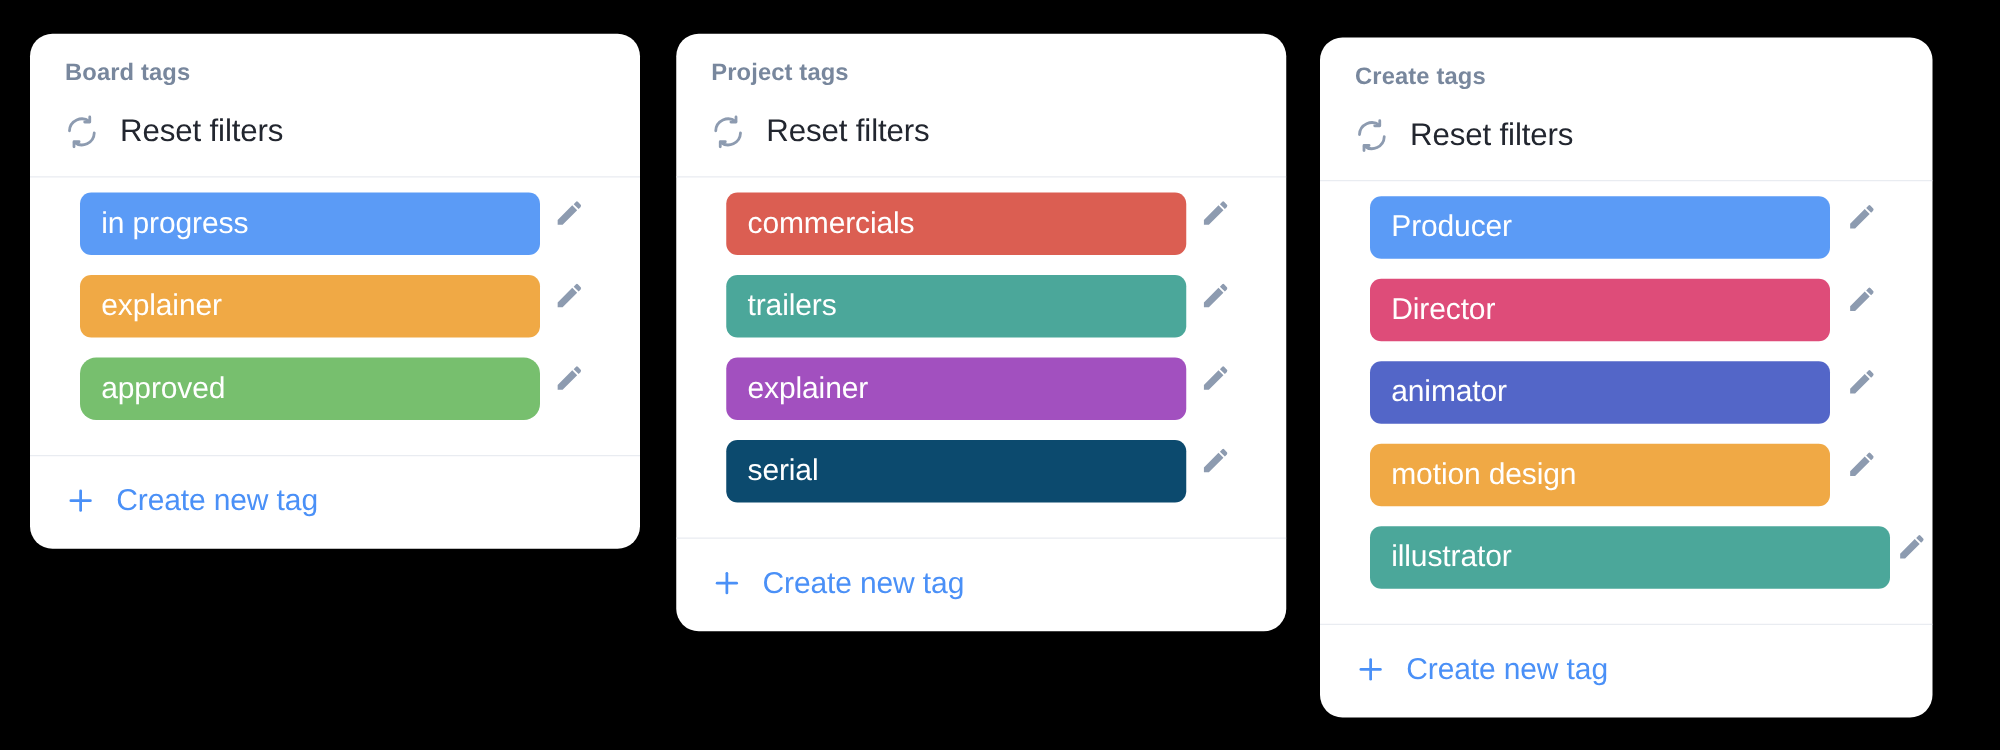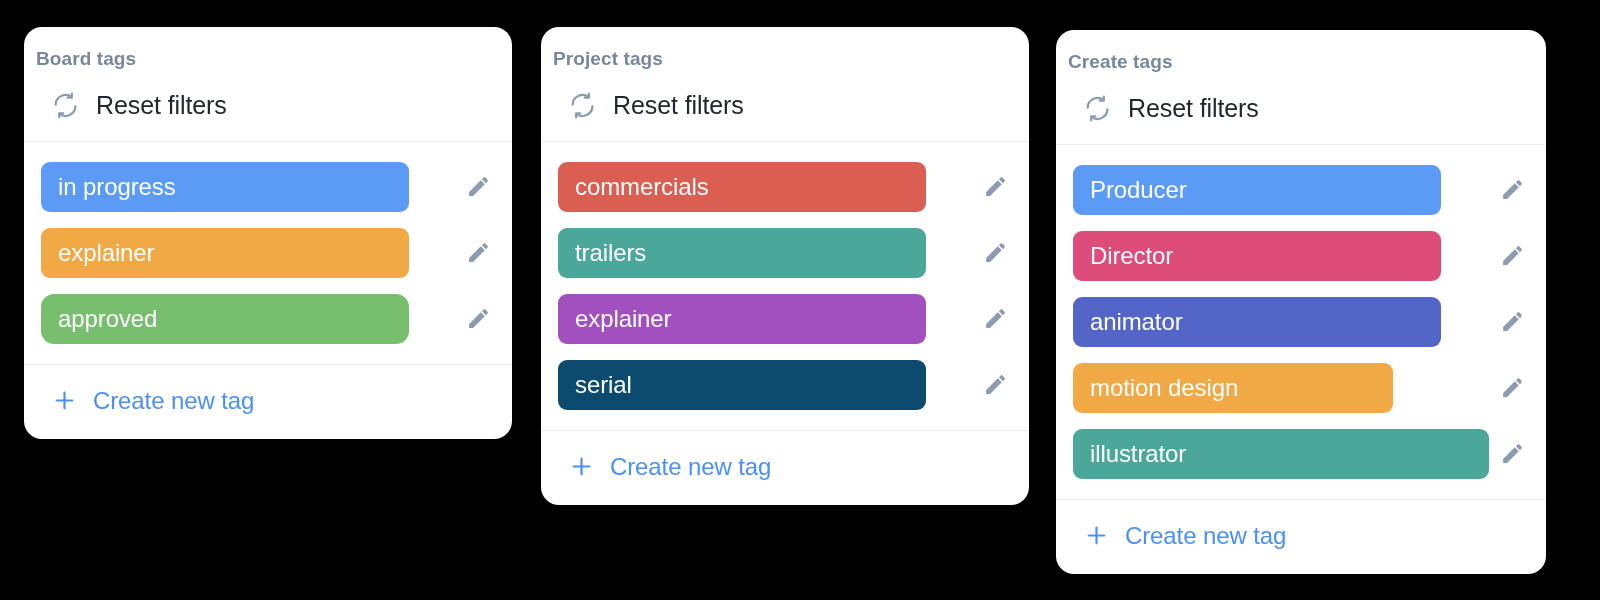--- a/index.html
+++ b/index.html
@@ -25,21 +25,21 @@
     position: absolute;
     background: #ffffff;
     border-radius: 18px;
     box-shadow: 0 2px 10px rgba(0,0,0,0.18);
     display: flex;
     flex-direction: column;
     overflow: hidden;
   }
 
   .card-head {
-    padding: 21px 28px 0 12px;
+    padding: 21px 28px 0 28px;
   }
 
   .card-title {
     font-size: 19px;
     font-weight: 700;
     color: #78879d;
     letter-spacing: 0.1px;
     line-height: 1.2;
   }
 
@@ -73,22 +73,22 @@
     background: #e9ecf1;
     width: 100%;
   }
 
   .tag-list {
     padding: 12px 0 12px 0;
   }
 
   .tag-row {
     display: flex;
-    align-items: center;
-    padding: 0 17px;
+    align-items: flex-start;
+    padding: 0 40px;
     height: 66px;
   }
 
   .tag-pill {
     flex: 0 0 auto;
     border-radius: 9px;
     height: 50px;
     display: flex;
     align-items: center;
     padding: 0 17px;
@@ -334,21 +334,21 @@
           </div>
           <div class="edit-btn">
             <span style="display: block; width: 25px; height: 25px;">
               <svg viewBox="0 0 24 24" fill="currentColor">
                 <path d="M3 17.2V21h3.8L18.0 9.8 14.2 6 3 17.2zM20.7 6.9a1.0 1.0 0 0 0 0-1.4l-2.2-2.2a1.0 1.0 0 0 0-1.4 0l-1.8 1.8 3.8 3.8 1.6-1.6z"></path>
               </svg>
             </span>
           </div>
         </div>
         <div class="tag-row">
-          <div class="tag-pill" style="background: rgb(240, 169, 69); width: 320px;">
+          <div class="tag-pill" style="background: rgb(240, 169, 69); width: 368px;">
             <span class="tag-label">motion design</span>
           </div>
           <div class="edit-btn">
             <span style="display: block; width: 25px; height: 25px;">
               <svg viewBox="0 0 24 24" fill="currentColor">
                 <path d="M3 17.2V21h3.8L18.0 9.8 14.2 6 3 17.2zM20.7 6.9a1.0 1.0 0 0 0 0-1.4l-2.2-2.2a1.0 1.0 0 0 0-1.4 0l-1.8 1.8 3.8 3.8 1.6-1.6z"></path>
               </svg>
             </span>
           </div>
         </div>

